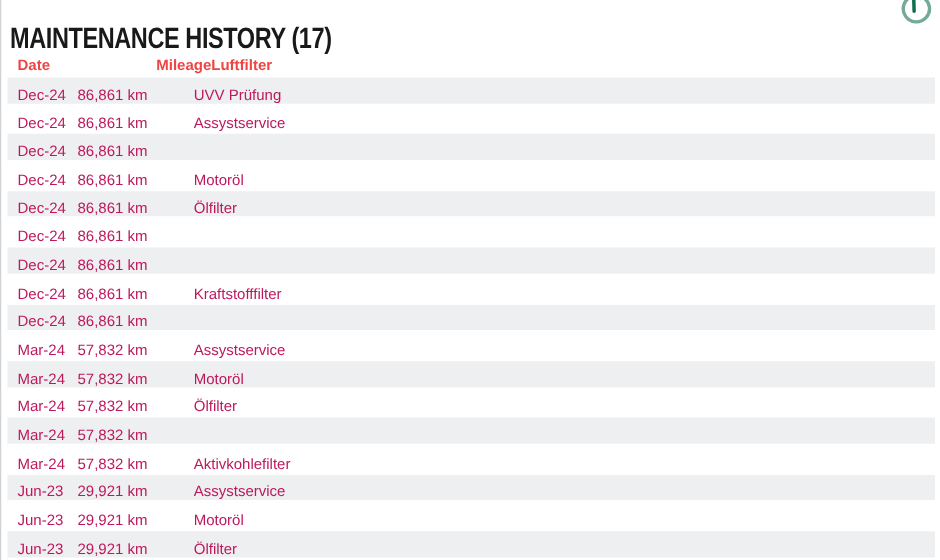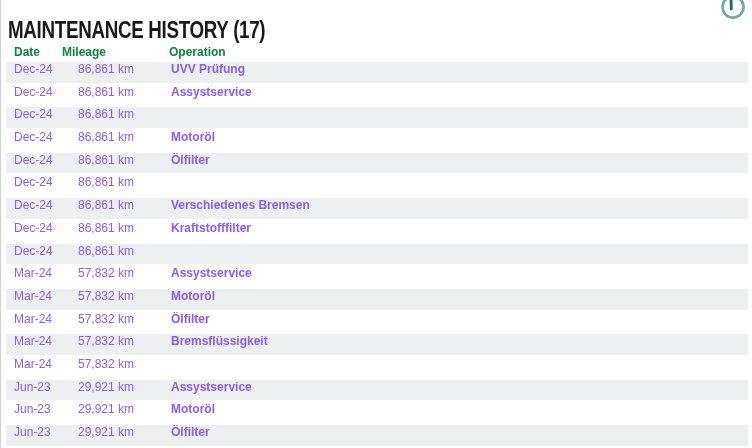--- a/index.html
+++ b/index.html
@@ -19,62 +19,62 @@
     font-size:23.5px;font-weight:700;letter-spacing:-0.4px;
     color:#191919;white-space:nowrap;
     transform:scaleX(0.8);transform-origin:0 0;
   }
   .history-icon{
     position:absolute;right:4px;top:-8px;width:30px;height:30px;
   }
   .table-header{
     position:absolute;left:6px;right:4px;top:44px;height:16px;
     display:flex;align-items:center;
-    font-size:12px;font-weight:700;color:#15803d;
+    font-size:12px;font-weight:700;color:#ef4444;
   }
   .table-header .col-date{width:48px;}
-  .table-header .col-mileage{width:107px;}
+  .table-header .col-mileage{width:107px;text-align:right;}
   .table-header .col-operation{flex:1;}
   .table-header{padding-left:8px;}
   .table-body{
     position:absolute;left:6px;right:4px;top:62px;height:386px;
     display:flex;flex-direction:column;
   }
   .table-row{
     height:22.7px;box-sizing:border-box;
-    display:flex;align-items:flex-start;
+    display:flex;align-items:flex-end;
     padding-left:8px;
     border-bottom:2px solid #ffffff;
-    font-size:12px;color:#8b5cf6;
+    font-size:12px;color:#be185d;
     background:#ffffff;
   }
   .table-row:nth-child(odd){background:#edeff1;}
   .cell-date{width:48px;}
-  .cell-mileage{width:93px;margin-left:16px;}
-  .cell-operation{flex:1;font-weight:bold;}
+  .cell-mileage{width:93px;}
+  .cell-operation{flex:1;}
 </style>
 </head>
 <body>
 
 <div class="left-edge"></div>
 
 <h1 class="page-title">MAINTENANCE HISTORY (17)</h1>
 
 <span class="history-icon">
   <svg viewBox="0 0 30 30" width="30" height="30" xmlns="http://www.w3.org/2000/svg">
     <path d="M 20.3 5.9 A 10.5 10.5 0 1 1 11.4 5.2" fill="none" stroke="#74ab97" stroke-width="2.7" stroke-linecap="round"></path>
     <path d="M 20.5 2.2 L 24.4 7.2 L 18.3 8.2 Z" fill="#74ab97"></path>
     <line x1="13.3" y1="17" x2="13" y2="7" stroke="#116e52" stroke-width="2.8" stroke-linecap="round"></line>
   </svg>
 </span>
 
 <div class="table-header">
   <span class="col-date">Date</span>
   <span class="col-mileage">Mileage</span>
-  <span class="col-operation">Operation</span>
+  <span class="col-operation">Luftfilter</span>
 </div>
 
 <div class="table-body">
     <div class="table-row">
     <span class="cell-date">Dec-24</span>
     <span class="cell-mileage">86,861 km</span>
     <span class="cell-operation">UVV Prüfung</span>
   </div>
     <div class="table-row">
     <span class="cell-date">Dec-24</span>
@@ -95,21 +95,20 @@
     <span class="cell-mileage">86,861 km</span>
     <span class="cell-operation">Ölfilter</span>
   </div>
     <div class="table-row">
     <span class="cell-date">Dec-24</span>
     <span class="cell-mileage">86,861 km</span>
   </div>
     <div class="table-row">
     <span class="cell-date">Dec-24</span>
     <span class="cell-mileage">86,861 km</span>
-    <span class="cell-operation">Verschiedenes Bremsen</span>
   </div>
     <div class="table-row">
     <span class="cell-date">Dec-24</span>
     <span class="cell-mileage">86,861 km</span>
     <span class="cell-operation">Kraftstofffilter</span>
   </div>
     <div class="table-row">
     <span class="cell-date">Dec-24</span>
     <span class="cell-mileage">86,861 km</span>
   </div>
@@ -124,25 +123,25 @@
     <span class="cell-operation">Motoröl</span>
   </div>
     <div class="table-row">
     <span class="cell-date">Mar-24</span>
     <span class="cell-mileage">57,832 km</span>
     <span class="cell-operation">Ölfilter</span>
   </div>
     <div class="table-row">
     <span class="cell-date">Mar-24</span>
     <span class="cell-mileage">57,832 km</span>
-    <span class="cell-operation">Bremsflüssigkeit</span>
   </div>
     <div class="table-row">
     <span class="cell-date">Mar-24</span>
     <span class="cell-mileage">57,832 km</span>
+    <span class="cell-operation">Aktivkohlefilter</span>
   </div>
     <div class="table-row">
     <span class="cell-date">Jun-23</span>
     <span class="cell-mileage">29,921 km</span>
     <span class="cell-operation">Assystservice</span>
   </div>
     <div class="table-row">
     <span class="cell-date">Jun-23</span>
     <span class="cell-mileage">29,921 km</span>
     <span class="cell-operation">Motoröl</span>

